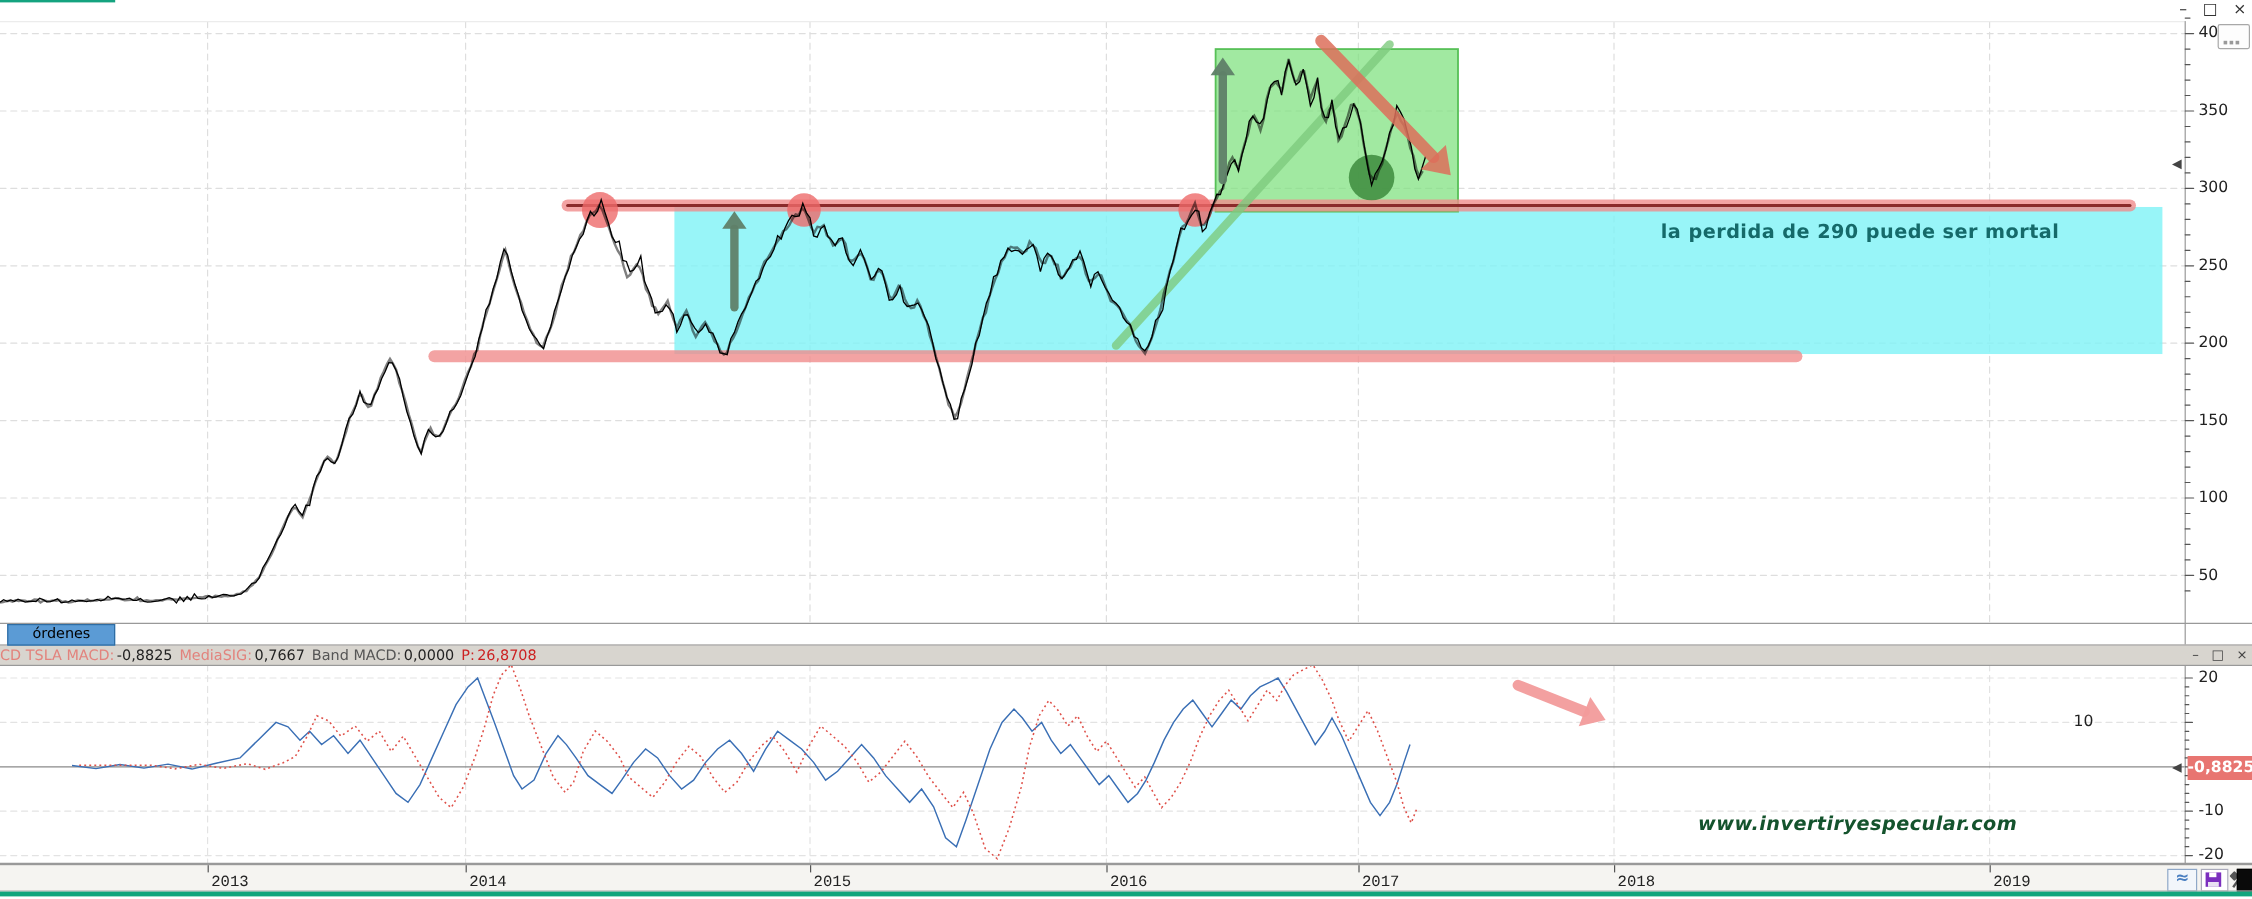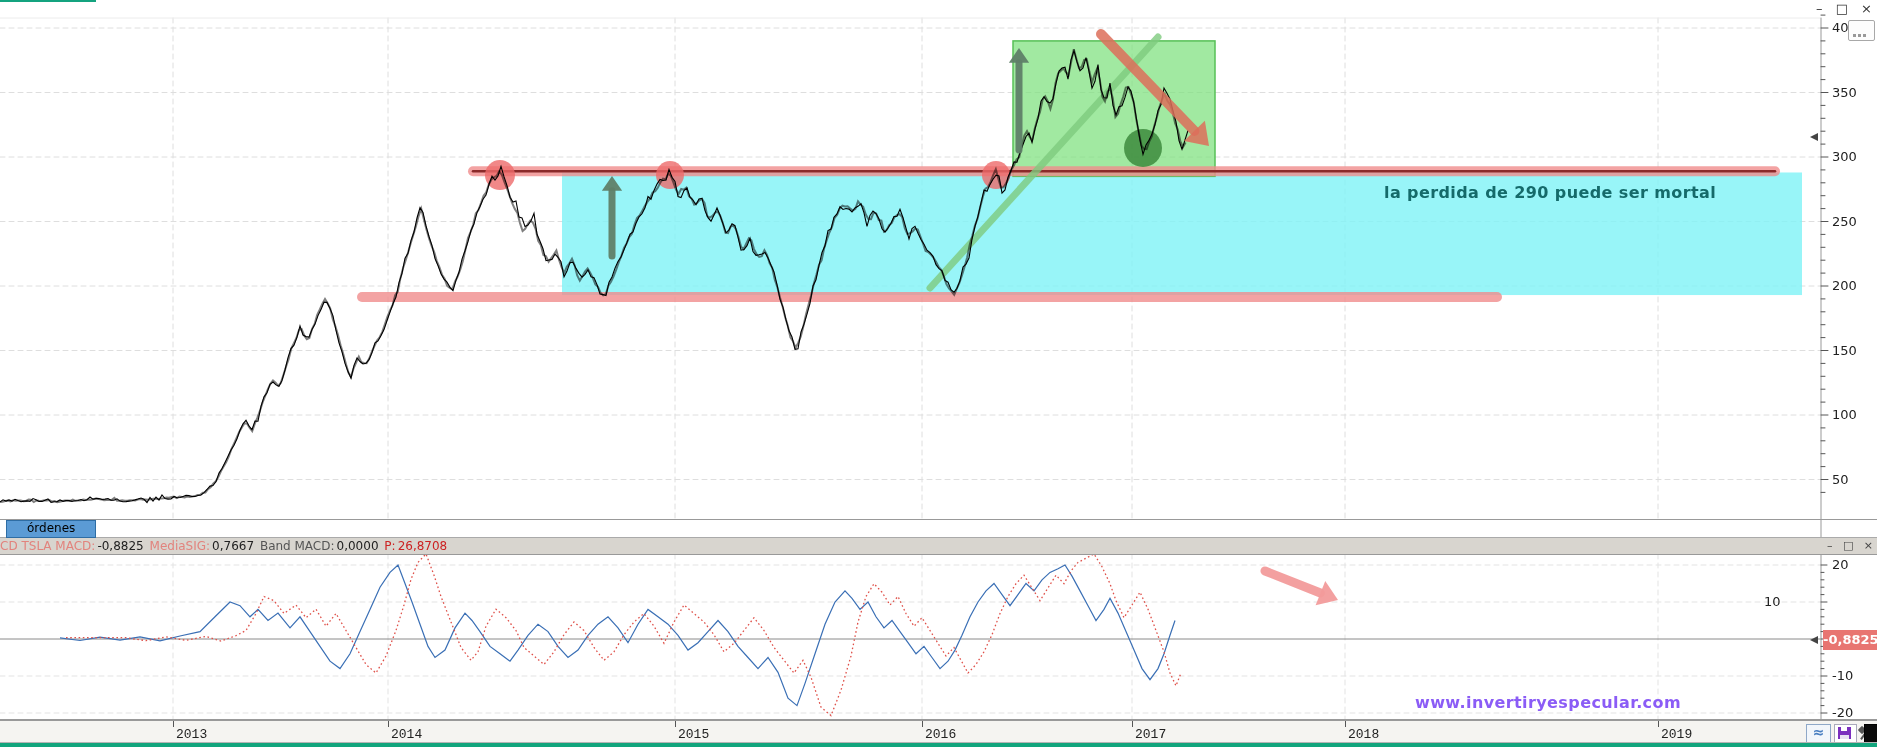--- a/index.html
+++ b/index.html
@@ -209,28 +209,28 @@
   <span id="macd-segs"><span class="seg" style="color: rgb(226, 131, 125);">CD TSLA  MACD:</span><span class="seg" style="color: rgb(34, 34, 34);">-0,8825</span><span class="seg" style="color: rgb(226, 131, 125);"> MediaSIG:</span><span class="seg" style="color: rgb(34, 34, 34);">0,7667</span><span class="seg" style="color: rgb(85, 85, 85);"> Band  MACD:</span><span class="seg" style="color: rgb(34, 34, 34);">0,0000</span><span class="seg" style="color: rgb(204, 34, 34);"> P:</span><span class="seg" style="color: rgb(204, 34, 34);">26,8708</span></span>
   <span id="macd-controls">
     <span>–</span>
     <span>□</span>
     <span>×</span>
   </span>
 </div>
 
 <div id="macd-labels">
       <div class="axis-label" style="left: 1832px; top: 557px;">20</div>
-      <div class="axis-label" style="left: 1728px; top: 594px; margin-left: 36px;">10</div>
+      <div class="axis-label" style="left: 1728px; top: 594px;">10</div>
       <div class="axis-label" style="left: 1832px; top: 668px;">-10</div>
       <div class="axis-label" style="left: 1832px; top: 705px;">-20</div>
     </div>
 <div id="macd-tag" class="ov tag" style="top: 630px; background: rgb(232, 117, 113);">-0,8825</div>
 <div id="macd-tag-arrow" class="ov tag-arrow" style="left: 1810px; top: 636px;"></div>
 
-<div id="watermark" class="ov" style="left: 1415px; top: 693px; color: #8b5cf6;">www.invertiryespecular.com</div>
+<div id="watermark" class="ov" style="left: 1415px; top: 677px; color: #14532d; font-style: italic;">www.invertiryespecular.com</div>
 
 <div id="xaxis-band" class="ov">
   <div id="year-labels">
         <div class="year-tick" style="left: 173px;"></div>
         <div class="year-label" style="left: 176px;">2013</div>
         <div class="year-tick" style="left: 388px;"></div>
         <div class="year-label" style="left: 391px;">2014</div>
         <div class="year-tick" style="left: 675px;"></div>
         <div class="year-label" style="left: 678px;">2015</div>
         <div class="year-tick" style="left: 922px;"></div>

